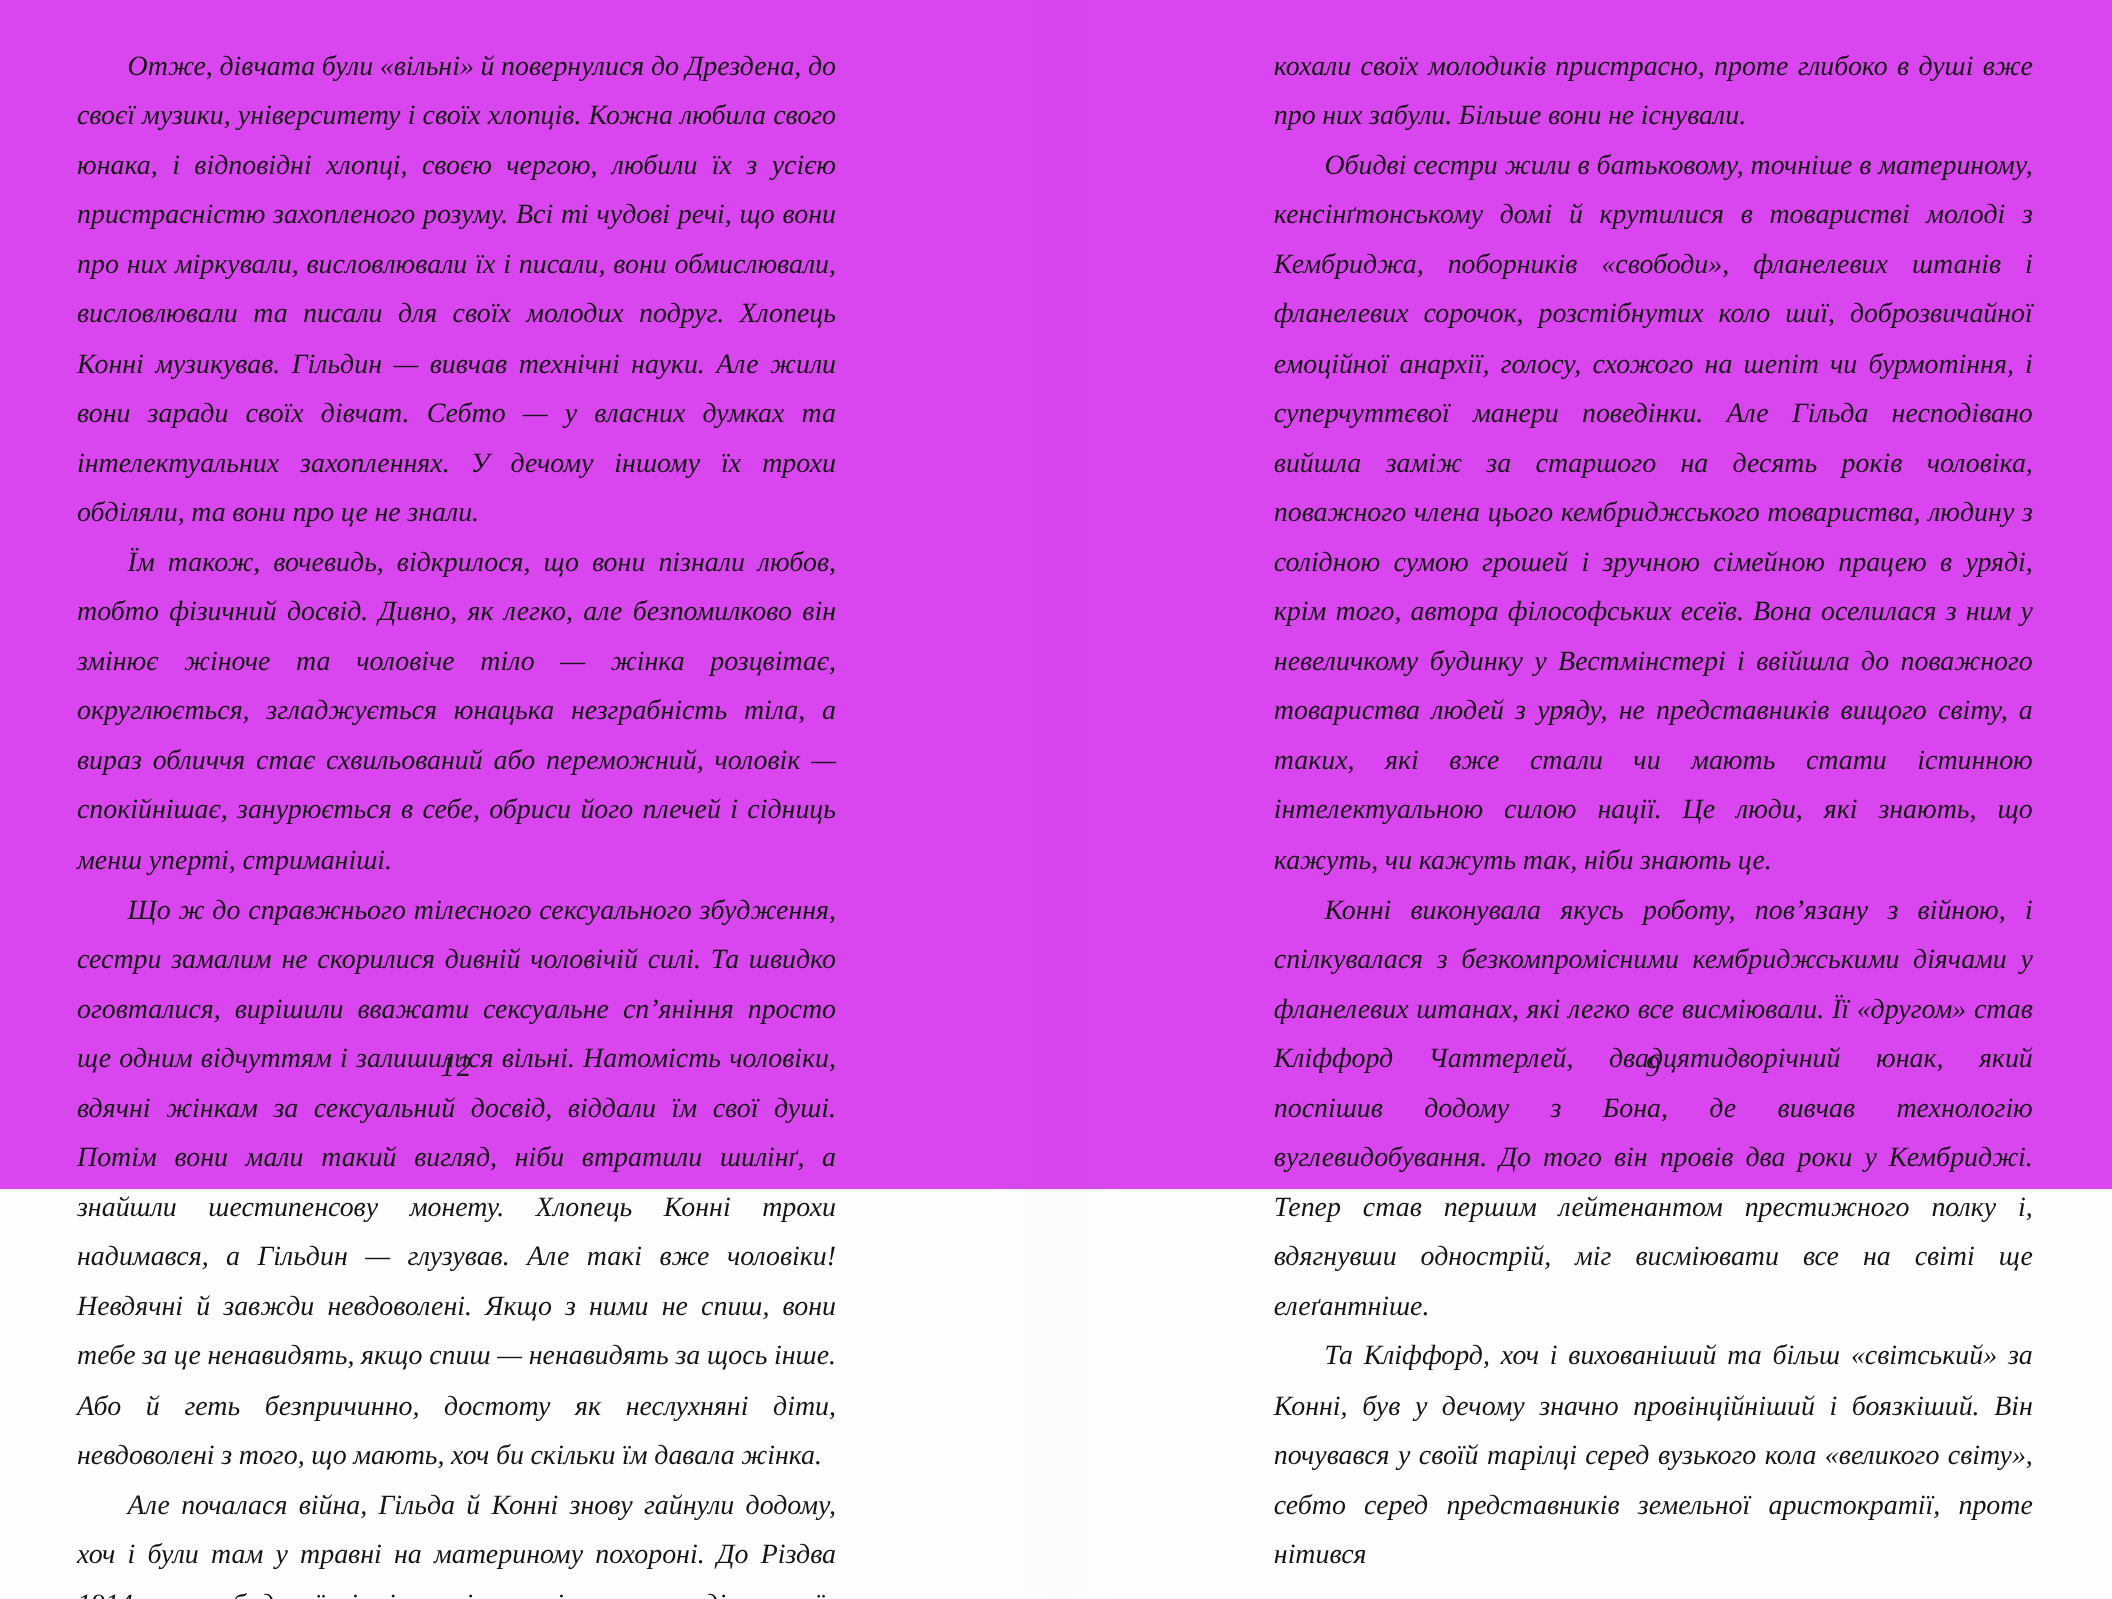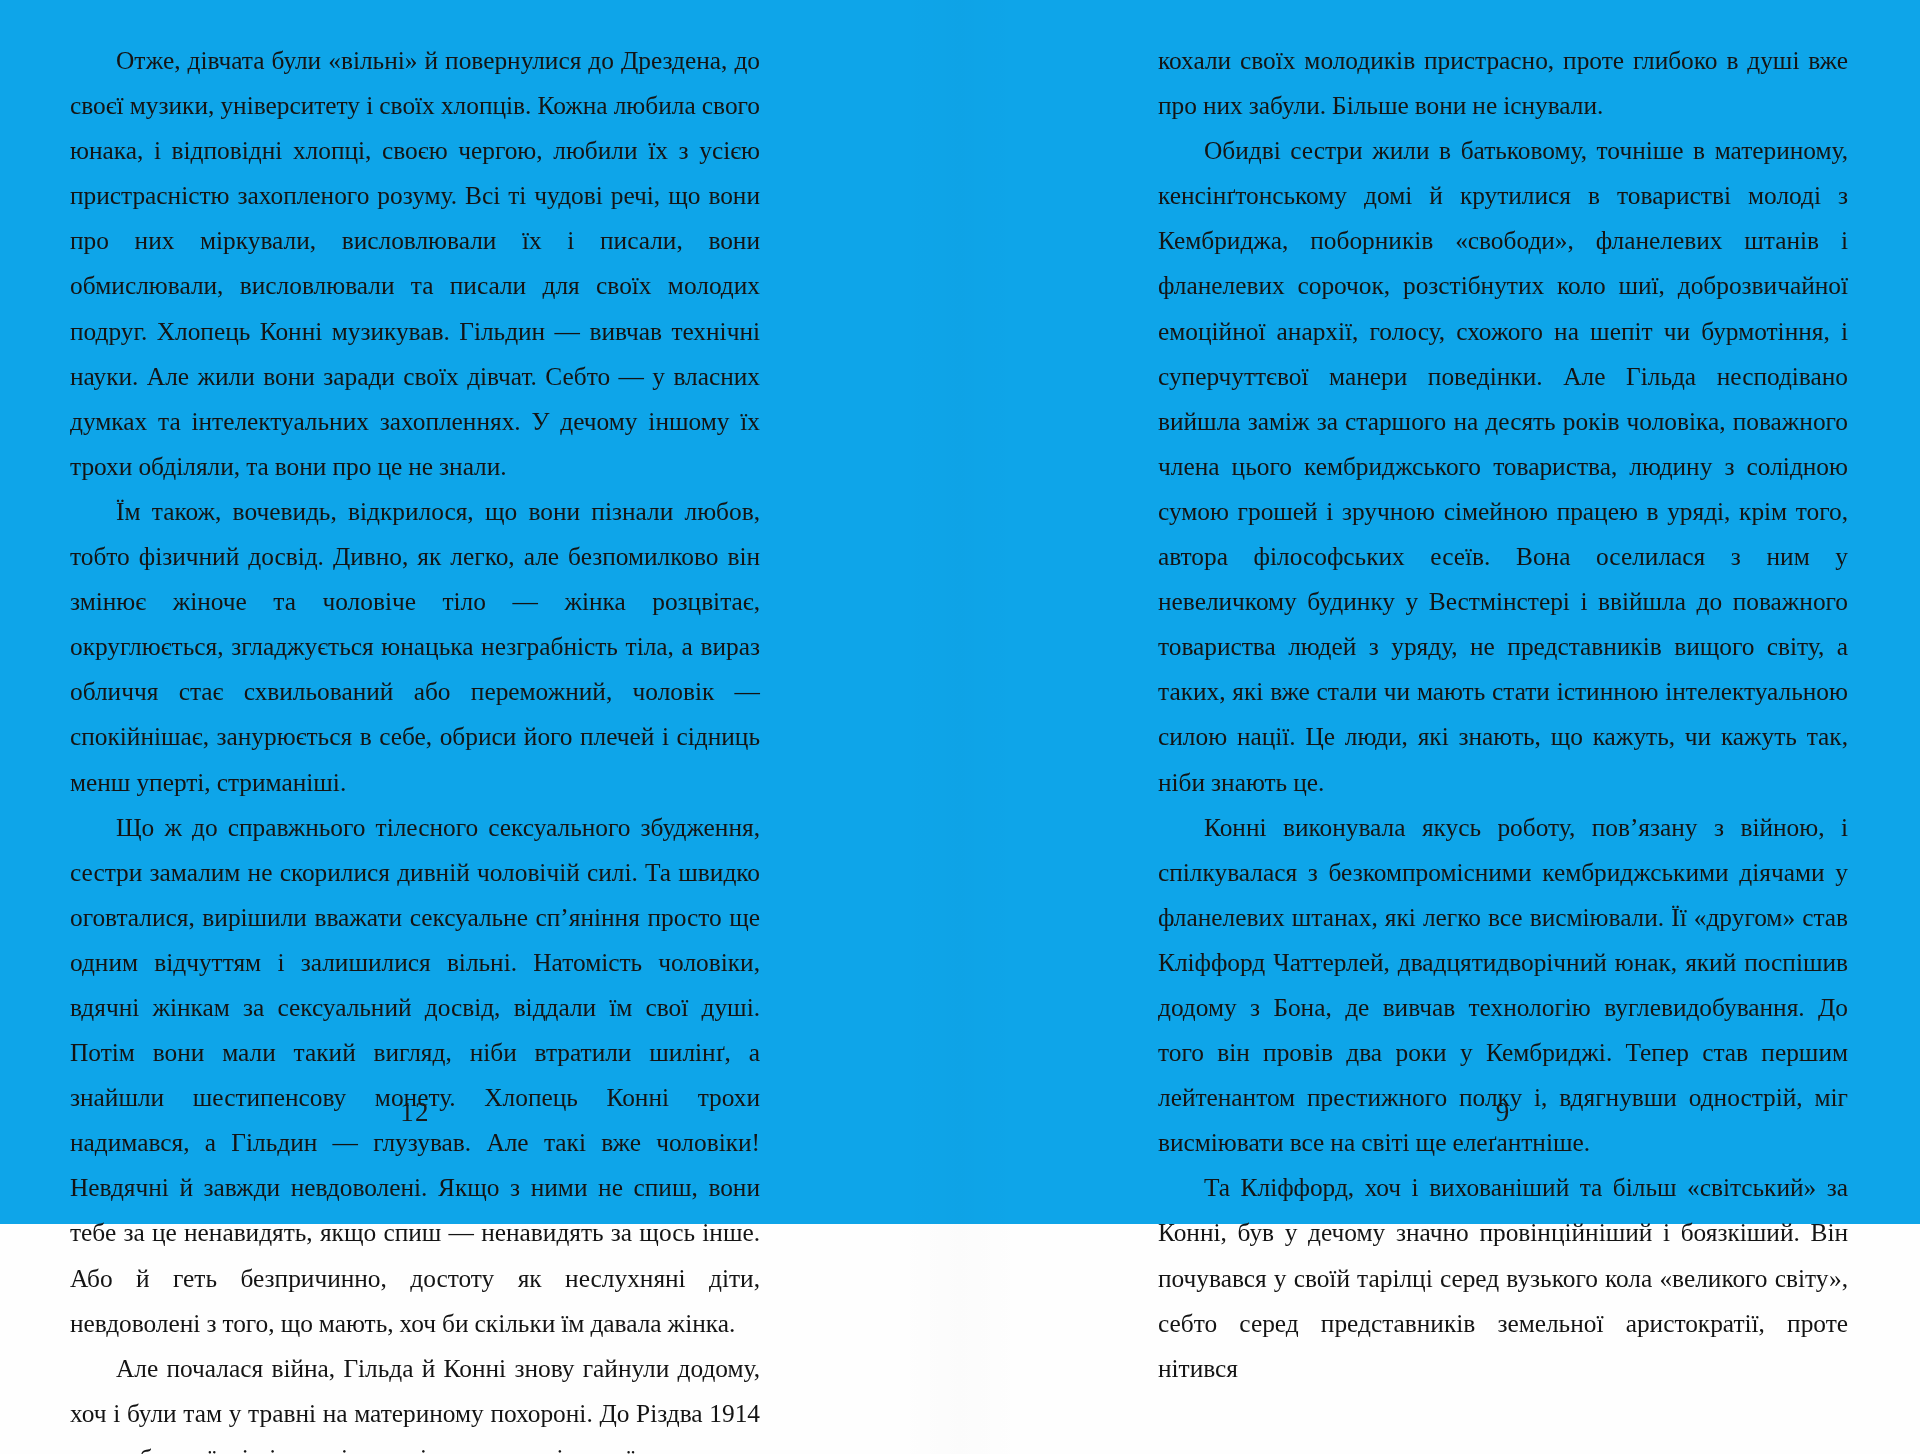--- a/index.html
+++ b/index.html
@@ -20,23 +20,24 @@
     width: 1920px;
     height: 1454px;
     background: #fefefe;
     display: flex;
     flex-direction: row;
     box-sizing: border-box;
   }
   .page {
     position: relative;
     width: 960px;
-    height: 1224px;
+    height: 1081px;
     box-sizing: border-box;
-    background: #0ea5e9;
+    background: #d946ef;
+    font-style: italic;
   }
   .page-left  { padding: 38px 198px 0 70px; }
   .page-right { padding: 38px 72px 0 198px; }
 
   .textblock {
     width: 690px;
     font-size: 25.4px;
     line-height: 45.1px;
     text-align: justify;
     text-justify: inter-word;

